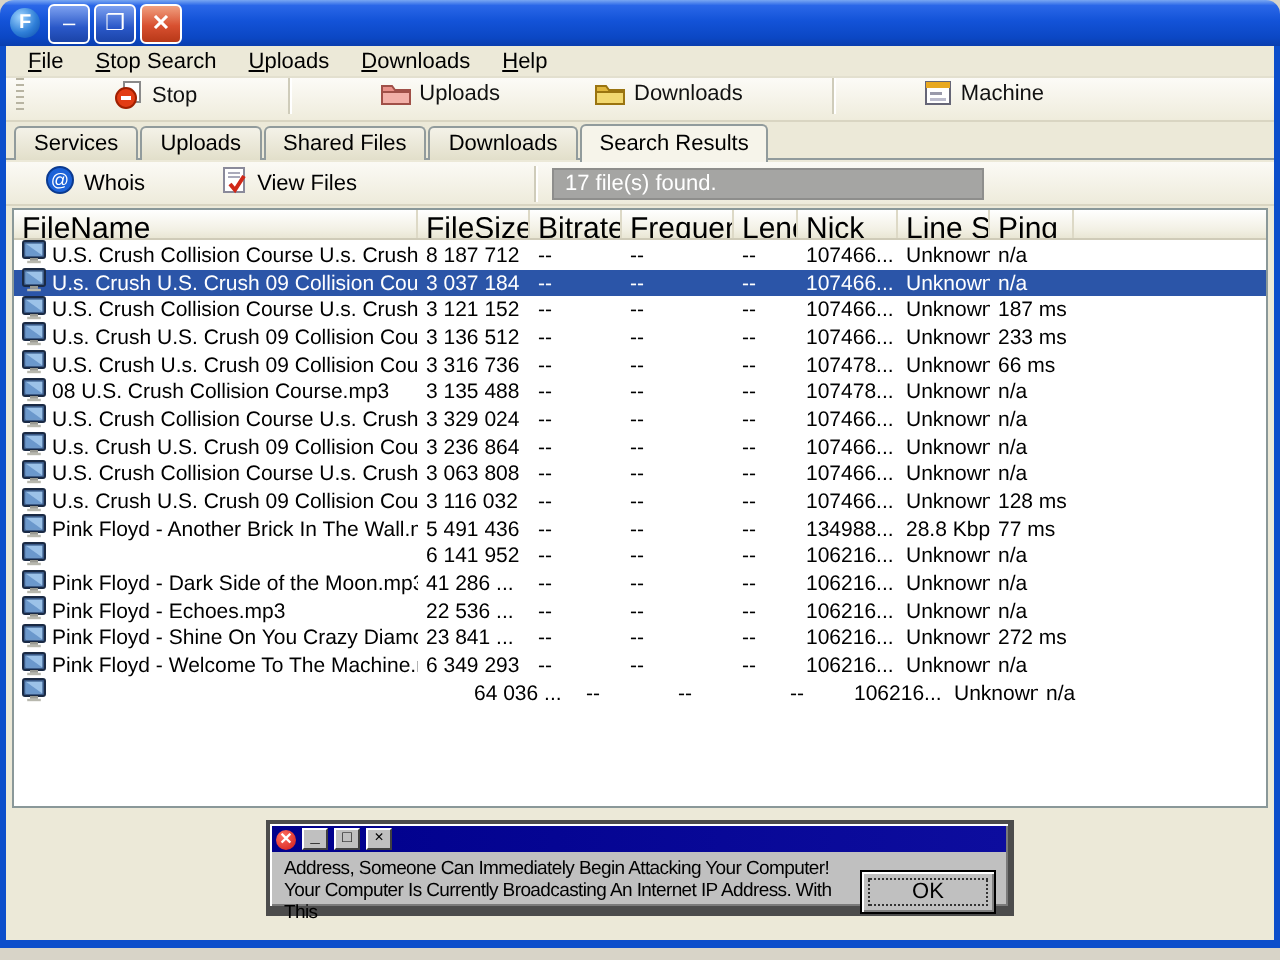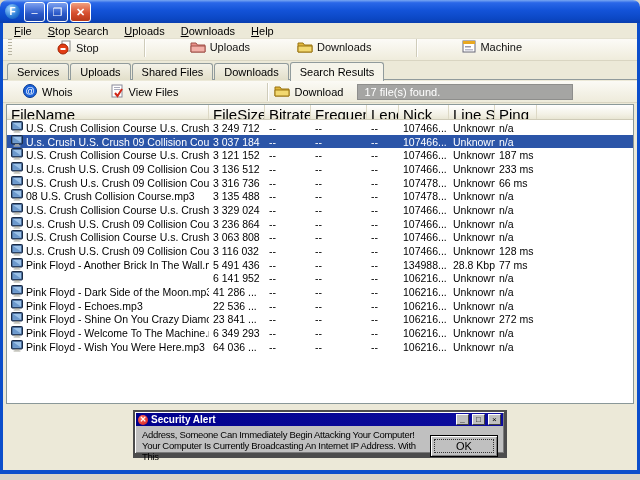--- a/index.html
+++ b/index.html
@@ -176,27 +176,20 @@
         <div class="abtn ab-view">
           <span id="ic-view"><svg xmlns="http://www.w3.org/2000/svg" width="13" height="14">
                 <rect x="1" y="1" width="10" height="12" fill="#fff" stroke="#8a8a9a"></rect>
                 <rect x="3" y="3" width="6" height="1" fill="#aab"></rect>
                 <rect x="3" y="5" width="6" height="1" fill="#aab"></rect>
                 <path d="M4 9 l2.5 3 L11 5" stroke="#d02818" stroke-width="2" fill="none"></path>
               </svg></span>
           <span>View Files</span>
         </div>
         <div class="ab-sep"></div>
-        <div class="abtn">
-          <span id="ic-dl"><svg xmlns="http://www.w3.org/2000/svg" width="16" height="13">
-                <path d="M1 3 h5 l1.5 2 H15 v7 H1 Z" fill="#e0b63c" stroke="#9a7410"></path>
-                <path d="M1 6 h14 v6 H1 Z" fill="#f2d870" stroke="#9a7410"></path>
-              </svg></span>
-          <span>Download</span>
-        </div>
         <div class="status-badge">17 file(s) found.</div>
       </div>
       <div class="listbox">
         <div class="lv-header" id="lvheader">
             <div class="hcell" style="width: 202px;">FileName</div>
             <div class="hcell" style="width: 56px;">FileSize</div>
             <div class="hcell" style="width: 46px;">Bitrate</div>
             <div class="hcell" style="width: 56px;">Frequency</div>
             <div class="hcell" style="width: 32px;">Length</div>
             <div class="hcell" style="width: 50px;">Nick</div>
@@ -209,21 +202,21 @@
               <div class="cell fname" style="width: 202px;">
                 <span><svg xmlns="http://www.w3.org/2000/svg" width="12" height="12">
                     <rect x="0.5" y="0.5" width="11" height="8.5" rx="1" fill="#3a5a88" stroke="#1a2a44"></rect>
                     <rect x="1.8" y="1.8" width="8.4" height="6" fill="#9cc2e8"></rect>
                     <path d="M1.8 1.8 l8.4 6 h-8.4 Z" fill="#6b98cc"></path>
                     <rect x="4" y="9" width="4" height="1.4" fill="#9a9a92"></rect>
                     <rect x="2.6" y="10.4" width="6.8" height="1.2" fill="#b8b8ae"></rect>
                   </svg></span>
                 <span>U.S. Crush Collision Course U.s. Crush 09.mp3</span>
               </div>
-              <div class="cell" style="width: 56px;">3 249 712</div>
+              <div class="cell" style="width: 56px;">8 187 712</div>
               <div class="cell" style="width: 46px;">--</div>
               <div class="cell" style="width: 56px;">--</div>
               <div class="cell" style="width: 32px;">--</div>
               <div class="cell" style="width: 50px;">107466...</div>
               <div class="cell" style="width: 46px;">Unknown</div>
               <div class="cell" style="width: 42px;">n/a</div>
             </div>
             <div class="lv-row selected">
               <div class="cell fname" style="width: 202px;">
                 <span><svg xmlns="http://www.w3.org/2000/svg" width="12" height="12">
@@ -510,40 +503,38 @@
             </div>
             <div class="lv-row">
               <div class="cell fname" style="width: 202px;">
                 <span><svg xmlns="http://www.w3.org/2000/svg" width="12" height="12">
                     <rect x="0.5" y="0.5" width="11" height="8.5" rx="1" fill="#3a5a88" stroke="#1a2a44"></rect>
                     <rect x="1.8" y="1.8" width="8.4" height="6" fill="#9cc2e8"></rect>
                     <path d="M1.8 1.8 l8.4 6 h-8.4 Z" fill="#6b98cc"></path>
                     <rect x="4" y="9" width="4" height="1.4" fill="#9a9a92"></rect>
                     <rect x="2.6" y="10.4" width="6.8" height="1.2" fill="#b8b8ae"></rect>
                   </svg></span>
-                <span>Pink Floyd - Wish You Were Here.mp3</span>
-              </div>
-              <div class="cell" style="width: 56px;">64 036 ...</div>
+              </div>
+              <div class="cell" style="width: 56px; margin-left: 24px;">64 036 ...</div>
               <div class="cell" style="width: 46px;">--</div>
               <div class="cell" style="width: 56px;">--</div>
               <div class="cell" style="width: 32px;">--</div>
               <div class="cell" style="width: 50px;">106216...</div>
               <div class="cell" style="width: 46px;">Unknown</div>
               <div class="cell" style="width: 42px;">n/a</div>
             </div>
           </div>
       </div>
     </div>
   </div>
 </div>
 
 <div class="dialog">
   <div class="dlg-titlebar">
     <span class="dlg-icon">✕</span>
-    <span class="dlg-title">Security Alert</span>
     <div class="dbtn">_</div>
     <div class="dbtn">□</div>
     <div class="dbtn">×</div>
   </div>
   <div class="dlg-body">
     <div class="dlg-text">
       <div>Address, Someone Can Immediately Begin Attacking Your Computer!</div>
       <div>Your Computer Is Currently Broadcasting An Internet IP Address. With This</div>
     </div>
     <div class="ok-btn">OK</div>

